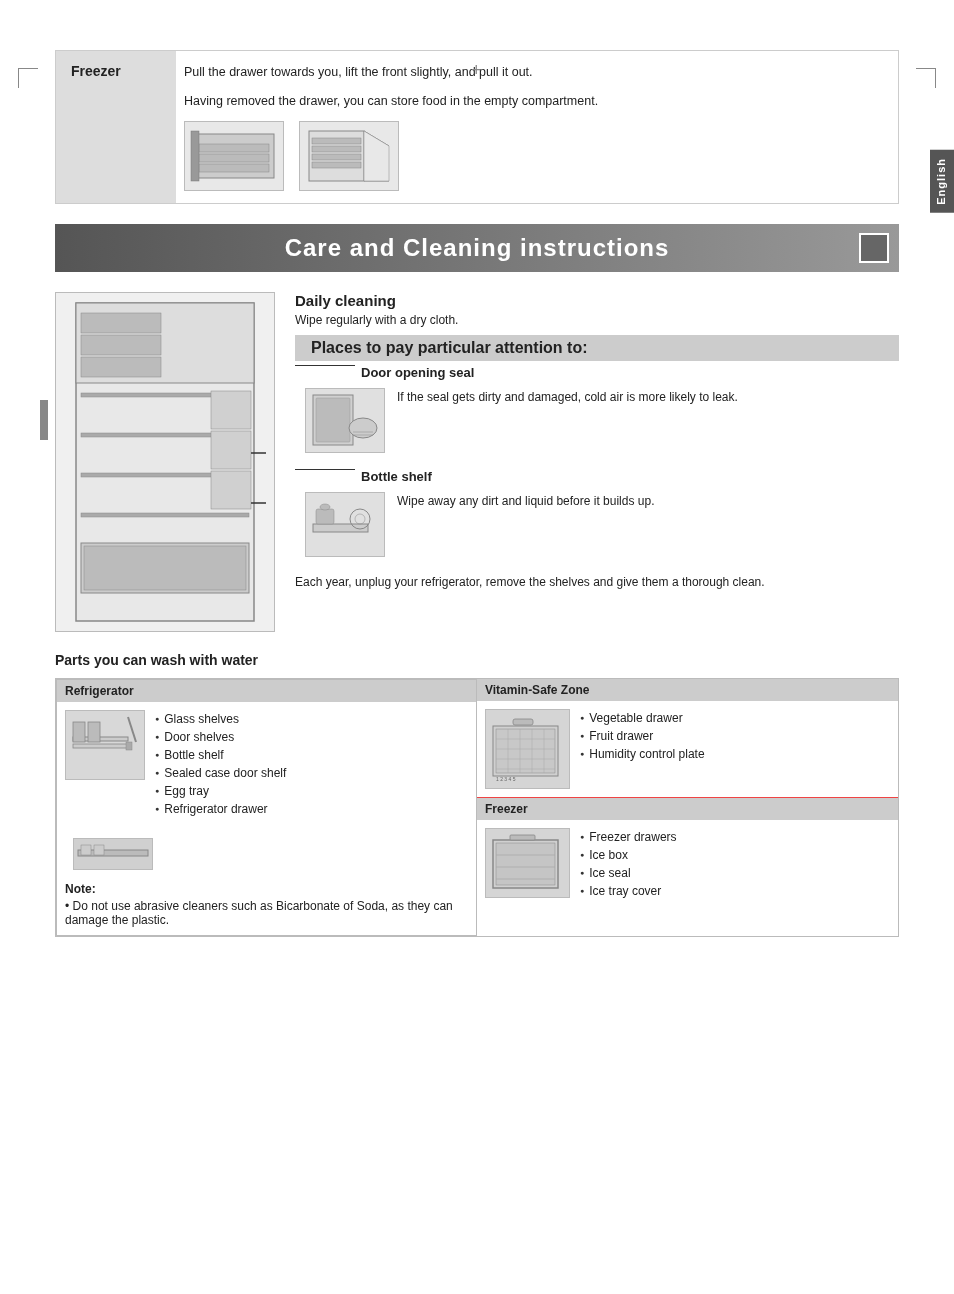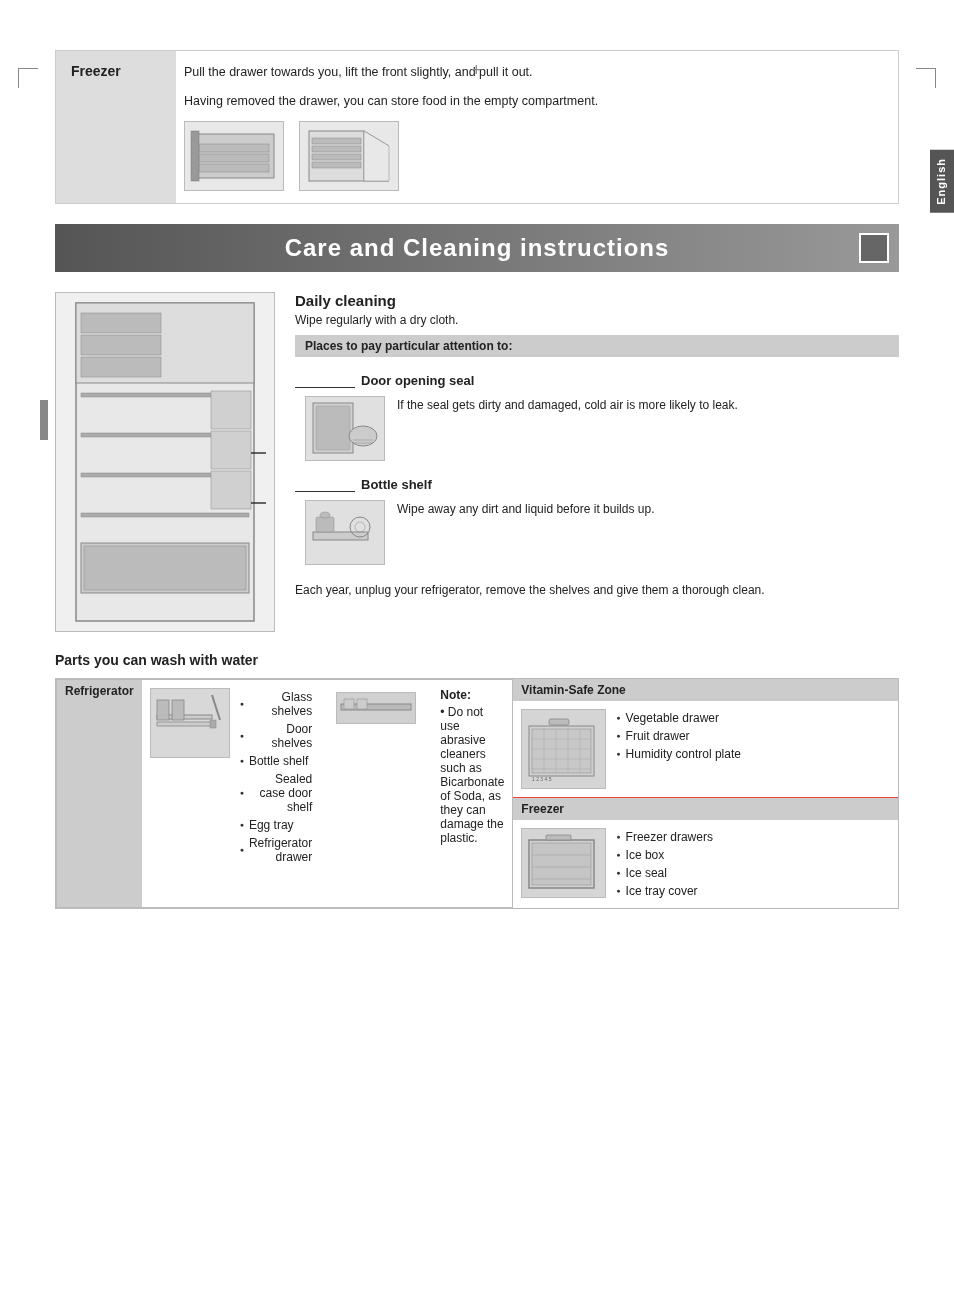--- a/index.html
+++ b/index.html
@@ -156,36 +156,36 @@
       font-weight: bold;
       font-size: 15px;
       margin-bottom: 4px;
     }
     .daily-cleaning-sub {
       font-size: 12px;
       margin-bottom: 8px;
     }
     .places-bar {
       background: #ccc;
-      padding: 4px 10px;
-      font-weight: bold;
-      font-size: 12px;
-      margin-bottom: 16px;
+      padding: 4px 16px;
+      font-weight: bold;
+      font-size: 16px;
+      margin-bottom: 4px;
     }
 
     
     .attention-item {
       margin-bottom: 16px;
     }
     .attention-label {
       font-weight: bold;
       font-size: 13px;
       margin-bottom: 8px;
       display: flex;
-      align-items: flex-end;
+      align-items: flex-start;
       gap: 6px;
     }
     .attention-label::before {
       content: '';
       display: inline-block;
       width: 60px;
       height: 1px;
       background: #333;
     }
     .attention-detail {
@@ -471,21 +471,21 @@
         </div>
 
         <div class="yearly-note">Each year, unplug your refrigerator, remove the shelves and give them a thorough clean.</div>
       </div>
     </div>
 
     <div class="parts-title">Parts you can wash with water</div>
 
     <div class="parts-grid">
 
-      <div class="parts-cell parts-left-full" style="display:flex; flex-direction:row;">
+      <div class="parts-cell parts-left-full" style="display:flex; flex-direction:column;">
         <div class="parts-cell-header">Refrigerator</div>
         <div class="parts-cell-body">
           <div class="parts-img">
             <svg width="75" height="65" viewBox="0 0 75 65">
 
               <rect x="5" y="25" width="55" height="4" fill="#ccc" stroke="#888" stroke-width="1"></rect>
               <rect x="5" y="32" width="55" height="4" fill="#ccc" stroke="#888" stroke-width="0.8"></rect>
 
               <rect x="5" y="10" width="12" height="20" fill="#bbb" stroke="#888" stroke-width="0.8"></rect>
               <rect x="20" y="10" width="12" height="20" fill="#bbb" stroke="#888" stroke-width="0.8"></rect>

